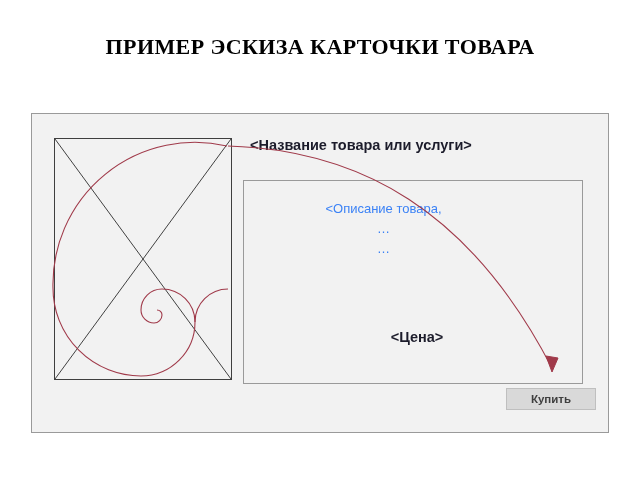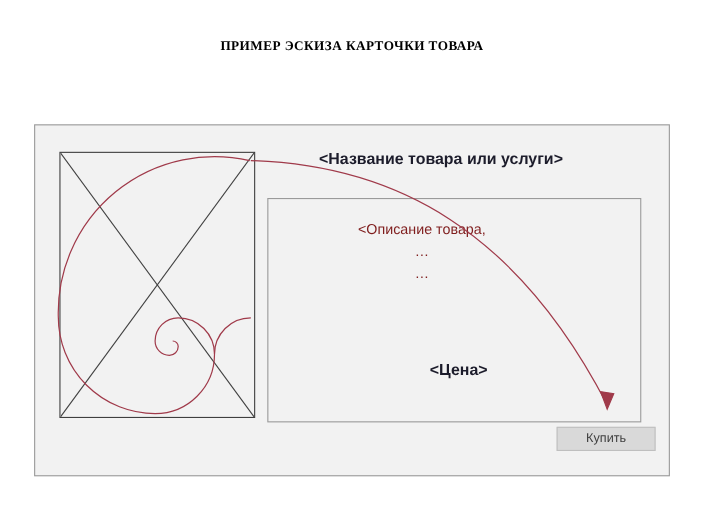--- a/index.html
+++ b/index.html
@@ -16,21 +16,21 @@
   }
 
   #slide-title {
     position: absolute;
     left: 0;
     top: 34px;
     width: 640px;
     text-align: center;
     font-family: "Liberation Serif", serif;
     font-weight: bold;
-    font-size: 12px;
+    font-size: 22px;
     letter-spacing: 0.4px;
     color: #000000;
     white-space: nowrap;
   }
 
   #card-frame {
     position: absolute;
     left: 31px;
     top: 113px;
     width: 578px;
@@ -58,21 +58,20 @@
 
   #product-title {
     position: absolute;
     left: 250px;
     top: 137px;
     width: 300px;
     font-size: 14.5px;
     font-weight: bold;
     color: #1c1c2b;
     white-space: nowrap;
-    margin-left: 40px;
   }
 
   #description-box {
     position: absolute;
     left: 243px;
     top: 180px;
     width: 340px;
     height: 204px;
     border: 1px solid #9a9a9a;
     background: #f2f2f2;
@@ -80,21 +79,21 @@
   }
 
   #description-text {
     position: absolute;
     left: 243px;
     top: 199px;
     width: 281px;
     text-align: center;
     font-size: 13px;
     line-height: 20px;
-    color: #7f1d1d;
+    color: #3b82f6;
   }
   #description-text div {
     white-space: nowrap;
   }
 
   #price-label {
     position: absolute;
     left: 243px;
     top: 329px;
     width: 348px;
@@ -113,20 +112,21 @@
     height: 22px;
     background: #d9d9d9;
     border: 1px solid #bfbfbf;
     box-sizing: border-box;
     font-size: 11.5px;
     color: #3f3f3f;
     display: flex;
     align-items: center;
     justify-content: center;
     cursor: pointer;
+    font-weight: bold;
   }
 
   #arrow-layer {
     position: absolute;
     left: 0;
     top: 0;
     width: 640px;
     height: 480px;
     pointer-events: none;
   }

